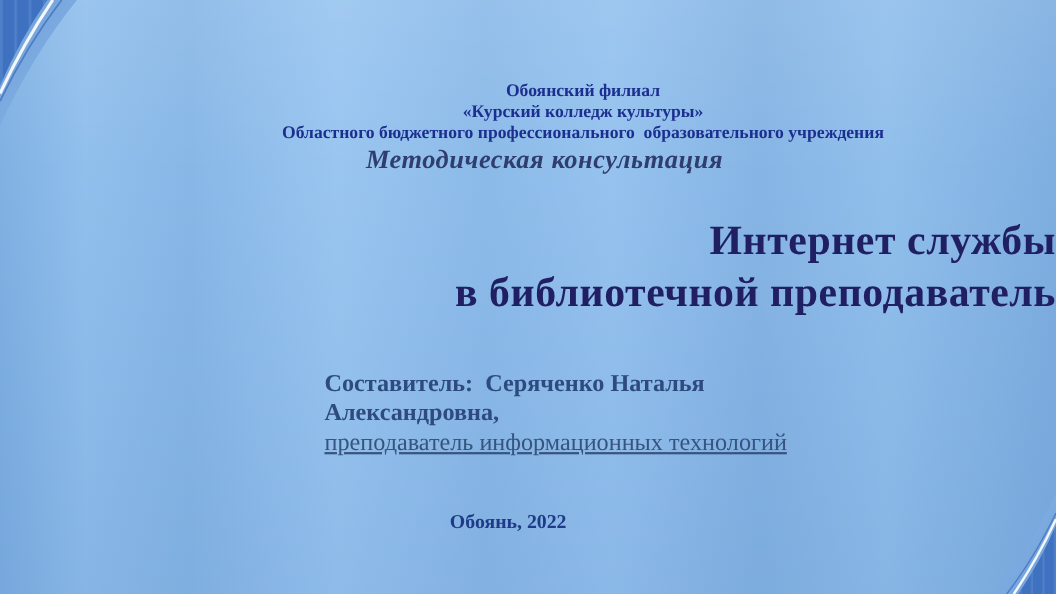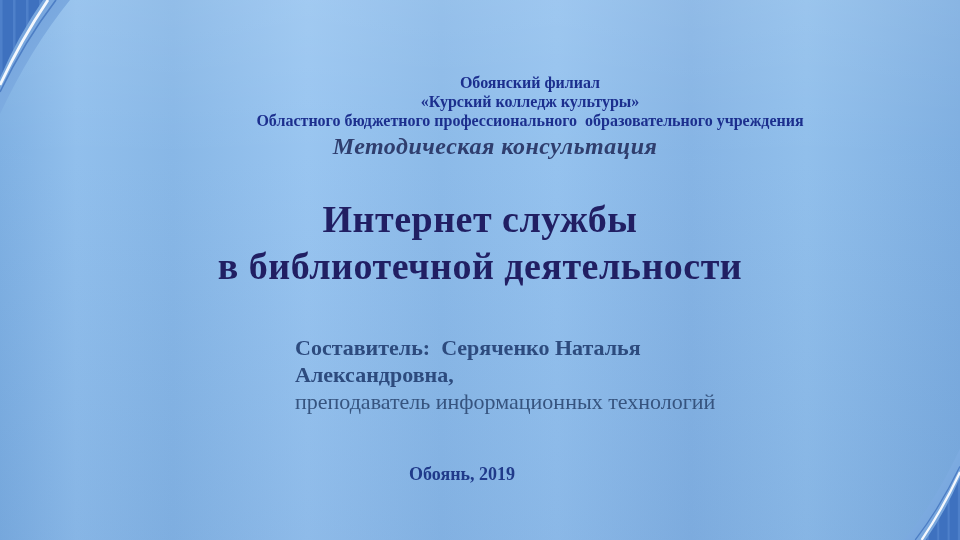--- a/index.html
+++ b/index.html
@@ -55,40 +55,40 @@
     font-style: italic;
     color: #2f3e6e;
     letter-spacing: 0.5px;
   }
   .slide-title {
     position: absolute;
     top: 196px;
     left: 0;
     width: 960px;
     margin: 0;
-    text-align: center;
+    text-align: right;
     font-size: 38px;
     font-weight: bold;
     line-height: 47px;
     color: #211f63;
     letter-spacing: 0.5px;
   }
   .slide-title .title-line { display: block; }
   .author-block {
     position: absolute;
     top: 334px;
     right: 45px;
     width: 620px;
     text-align: left;
     font-size: 22px;
     line-height: 27px;
     color: #2d4b7e;
   }
   .author-bold { font-weight: bold; }
-  .author-role { font-weight: normal; color: #36547f; }
+  .author-role { font-weight: normal; color: #36547f; text-decoration: underline; }
   .footer-line {
     position: absolute;
     top: 464px;
     left: 0;
     width: 924px;
     text-align: center;
     font-size: 18px;
     font-weight: bold;
     color: #203a8a;
   }
@@ -125,24 +125,24 @@
   <header class="org-header">
     <div class="txt">Обоянский филиал</div>
     <div class="txt">«Курский колледж культуры»</div>
     <div class="txt">Областного бюджетного профессионального  образовательного учреждения</div>
   </header>
 
   <div class="subtitle txt">Методическая консультация</div>
 
   <h1 class="slide-title">
     <span class="title-line txt">Интернет службы</span>
-    <span class="title-line txt">в библиотечной деятельности</span>
+    <span class="title-line txt">в библиотечной преподаватель</span>
   </h1>
 
   <div class="author-block">
     <div class="author-bold txt">Составитель:  Серяченко Наталья</div>
     <div class="author-bold txt">Александровна,</div>
     <div class="author-role txt">преподаватель информационных технологий</div>
   </div>
 
-  <div class="footer-line txt">Обоянь, 2019</div>
+  <div class="footer-line txt">Обоянь, 2022</div>
 
 </div>
 
 </body></html>

